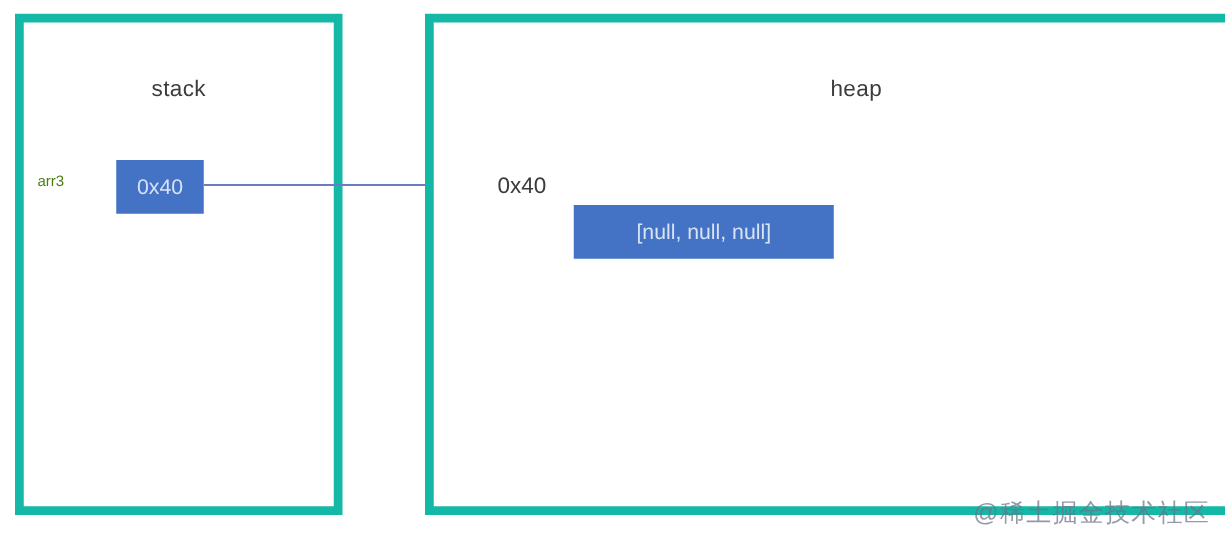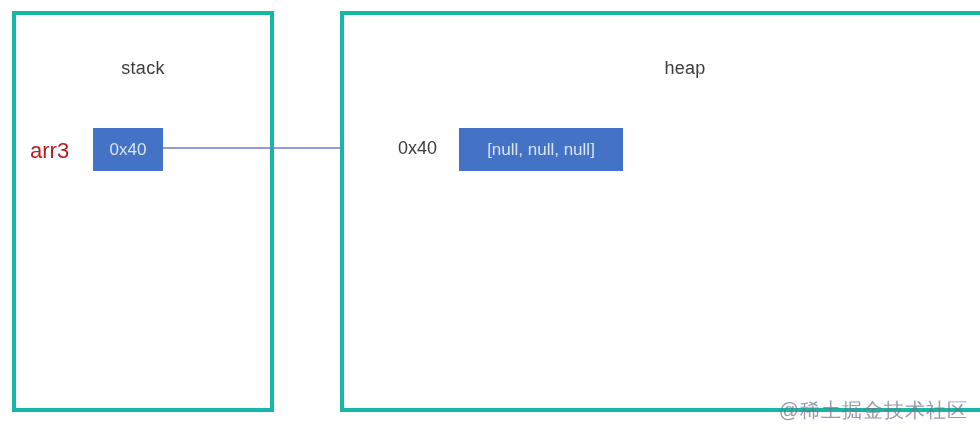--- a/index.html
+++ b/index.html
@@ -12,21 +12,21 @@
   }
   .canvas {
     position: relative;
     width: 980px;
     height: 436px;
     background: #ffffff;
     overflow: hidden;
   }
   .mem-box {
     position: absolute;
-    border: 4px solid #14b8a6;
+    border: 7px solid #14b8a6;
     background: #ffffff;
     box-sizing: border-box;
   }
   .stack-box {
     left: 12px;
     top: 11px;
     width: 262px;
     height: 401px;
   }
   .heap-box {
@@ -42,22 +42,22 @@
     top: 43px;
     text-align: center;
     font-size: 18px;
     color: #3c3c3c;
     letter-spacing: 0.3px;
   }
   .var-label {
     position: absolute;
     left: 30px;
     top: 138px;
-    font-size: 22px;
-    color: #b91c1c;
+    font-size: 12px;
+    color: #4d7c0f;
   }
   .addr-label {
     position: absolute;
     left: 398px;
     top: 138px;
     font-size: 18px;
     color: #3c3c3c;
   }
   .cell {
     position: absolute;
@@ -70,21 +70,22 @@
     justify-content: center;
     font-size: 17px;
     box-sizing: border-box;
   }
   .stack-cell {
     left: 93px;
     width: 70px;
   }
   .heap-cell {
     left: 459px;
-    width: 164px;
+    width: 208px;
+    margin-top: 36px;
   }
   .pointer-arrow {
     position: absolute;
     left: 163px;
     top: 140px;
     width: 232px;
     height: 16px;
   }
   .watermark {
     position: absolute;

